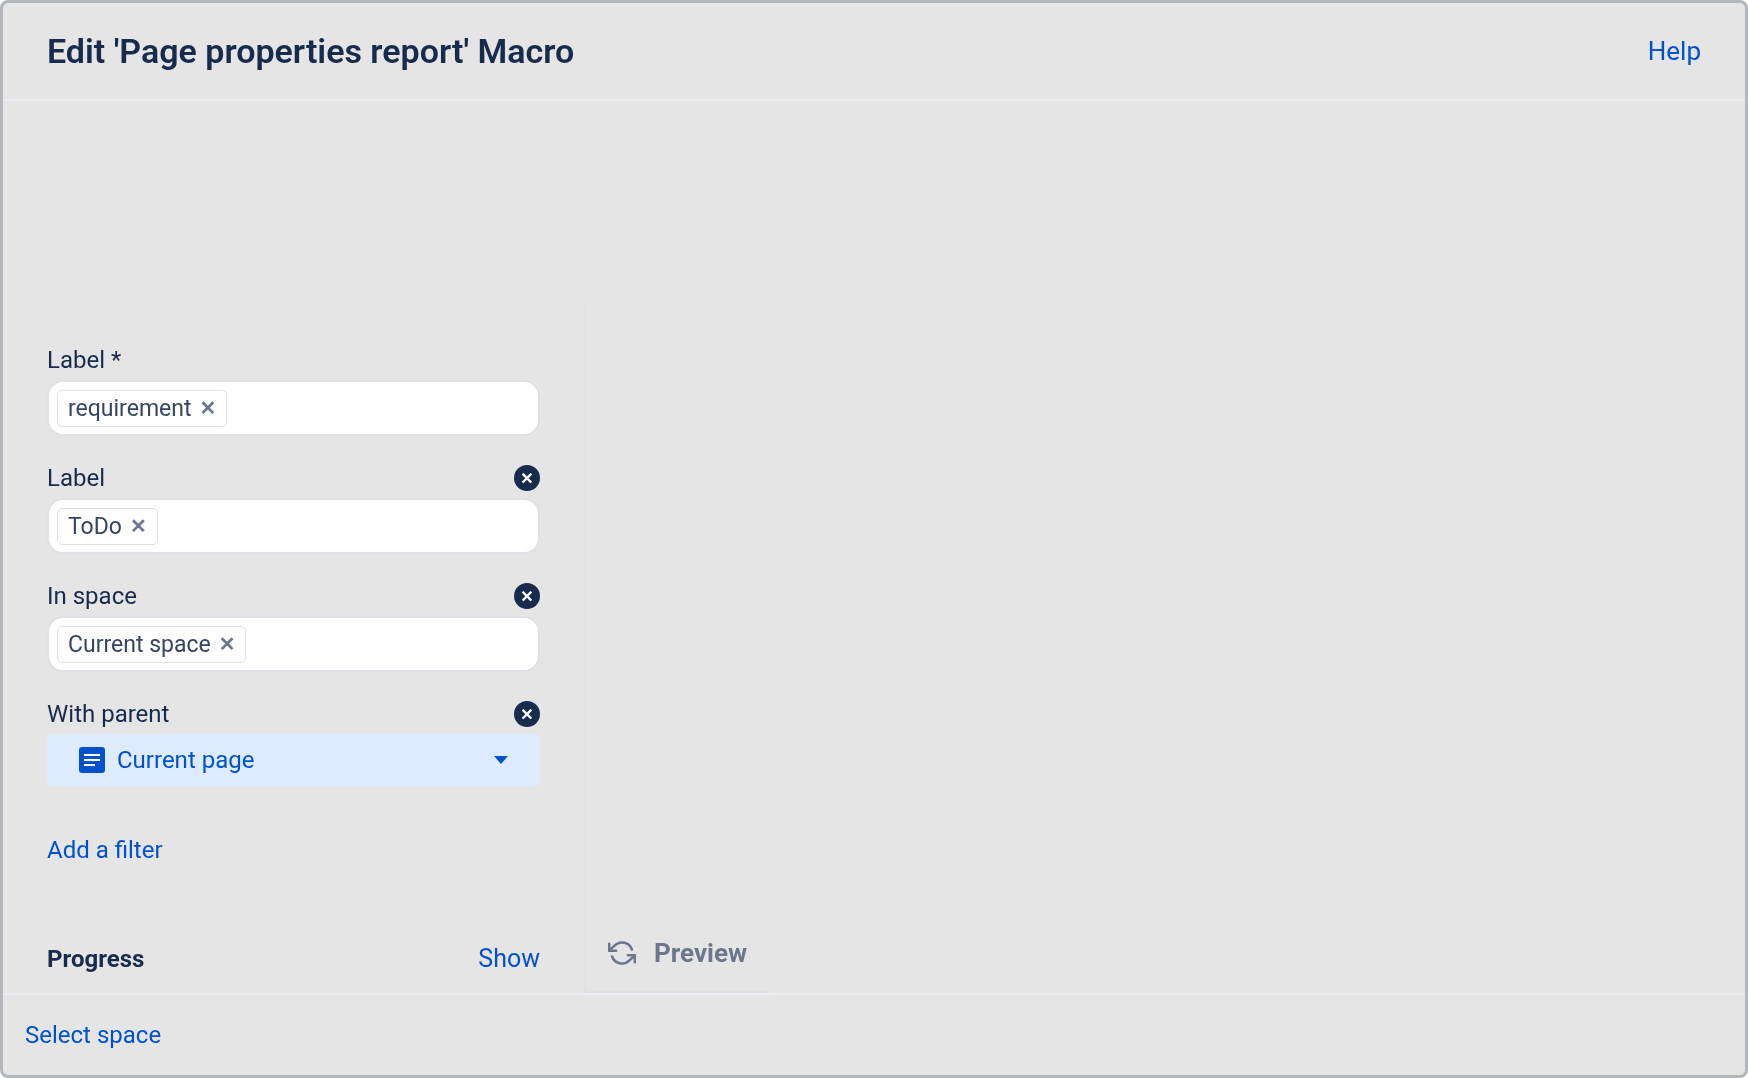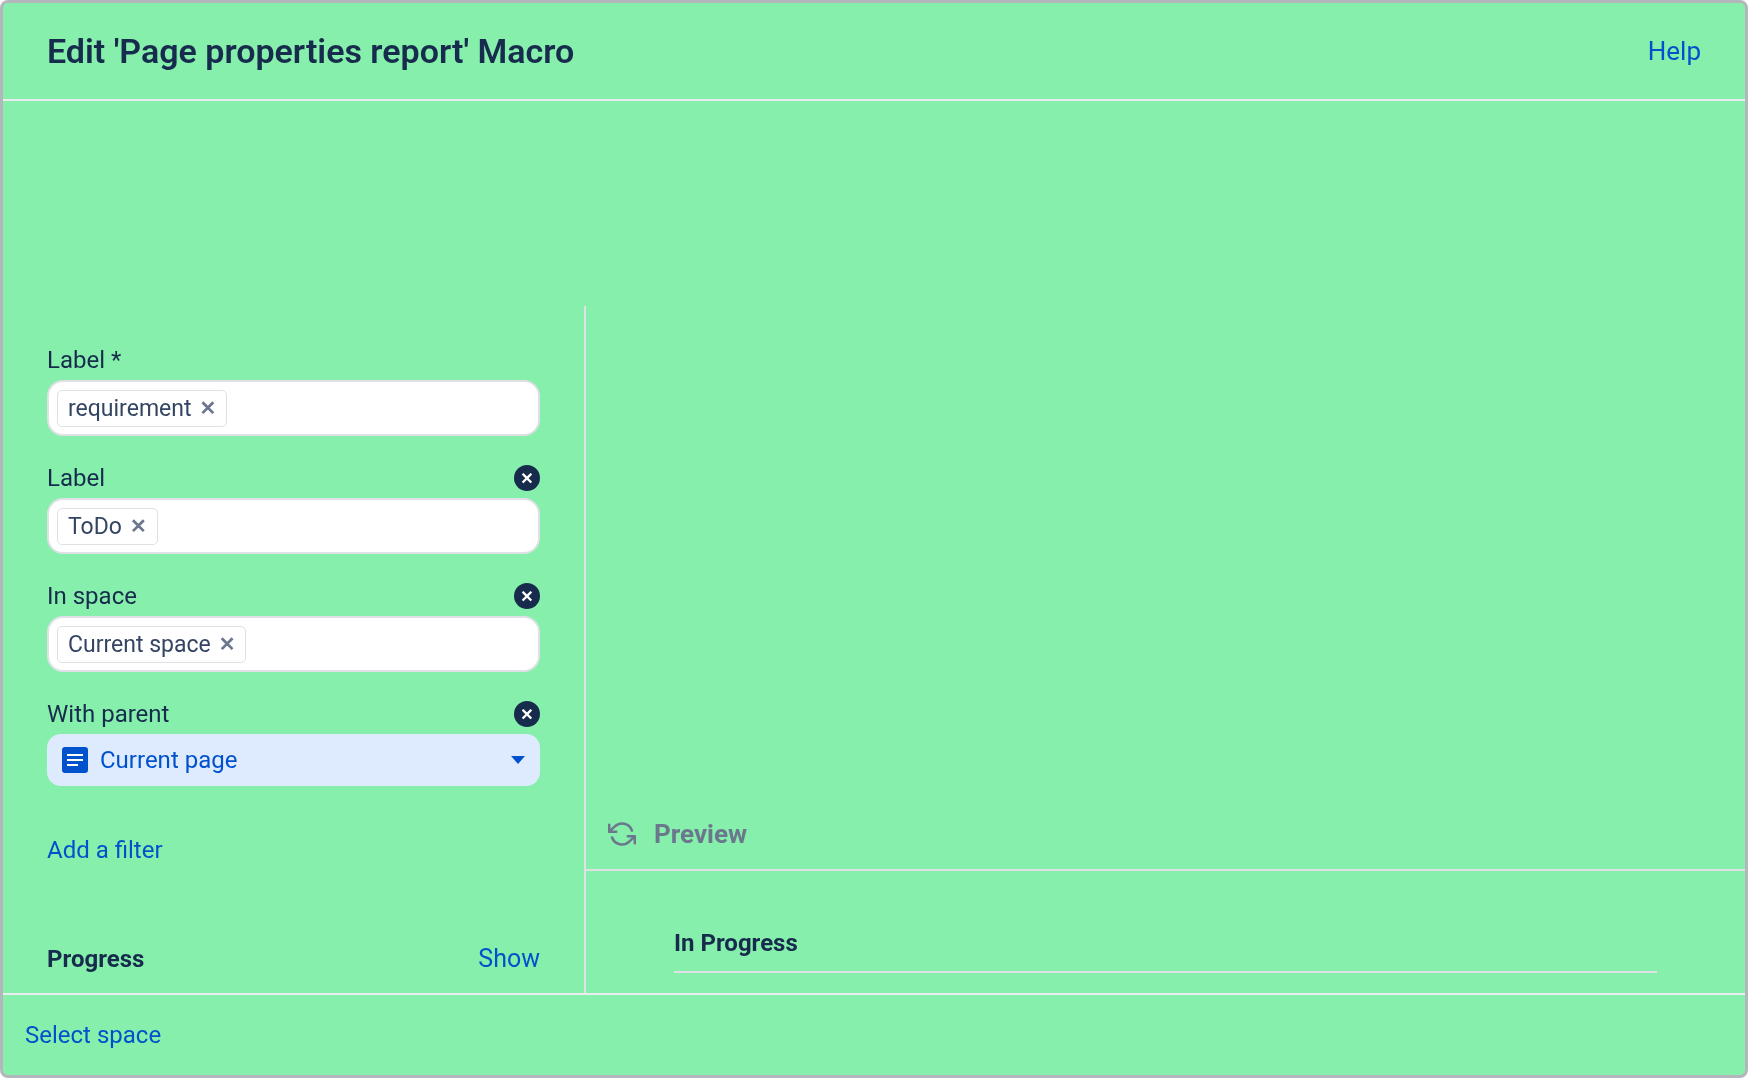--- a/index.html
+++ b/index.html
@@ -11,21 +11,21 @@
       height: 1078px;
       overflow: hidden;
     }
     .dialog {
       width: 1748px;
       height: 1078px;
       border: 3px solid #b3b7bc;
       border-radius: 8px;
       display: flex;
       flex-direction: column;
-      background: #86efac;
+      background: #e5e5e5;
     }
     .dialog-header {
       display: flex;
       justify-content: space-between;
       align-items: center;
       padding: 28px 44px 28px 44px;
       border-bottom: 2px solid #ebecf0;
     }
     .dialog-title {
       font-size: 34px;
@@ -45,21 +45,21 @@
     }
     .left-panel {
       width: 583px;
       padding: 40px 44px 20px 44px;
       border-right: 2px solid #dfe1e6;
       overflow-y: auto;
     }
     .right-panel {
       flex: 1;
       display: flex;
-      flex-direction: column;
+      flex-direction: row;
       border-radius: 18px;
     }
     .preview-header {
       display: flex;
       align-items: center;
       gap: 18px;
       padding: 20px 22px;
       border-bottom: 2px solid #dfe1e6;
     }
     .refresh-icon {
@@ -137,22 +137,22 @@
     .chip-remove {
       color: #6b778c;
       font-weight: bold;
       cursor: pointer;
       font-size: 20px;
       line-height: 1;
     }
     .select-box {
       border: 2px solid #deebff;
       background: #deebff;
-      border-radius: 14px;
-      padding: 10px 13px;
+      border-radius: 5px;
+      padding: 10px 30px;
       display: flex;
       align-items: center;
       justify-content: space-between;
       cursor: pointer;
     }
     .select-left {
       display: flex;
       align-items: center;
       gap: 12px;
     }
@@ -338,21 +338,20 @@
           <svg width="28" height="28" viewBox="0 0 24 24" fill="none" stroke="#6b778c" stroke-width="2.2" stroke-linecap="round" stroke-linejoin="round">
             <polyline points="1 4 1 10 7 10"></polyline>
             <polyline points="23 20 23 14 17 14"></polyline>
             <path d="M20.49 9A9 9 0 0 0 5.64 5.64L1 10"></path>
             <path d="M3.51 15a9 9 0 0 0 14.85 3.36L23 14"></path>
           </svg>
         </span>
         <span class="preview-title">Preview</span>
       </div>
       <div class="preview-body">
-        <div class="preview-section-title">In Progress</div>
       </div>
     </div>
 
   </div>
 
   <div class="dialog-footer">
     <a class="select-macro-link">Select space</a>
   </div>
 
 </div>

